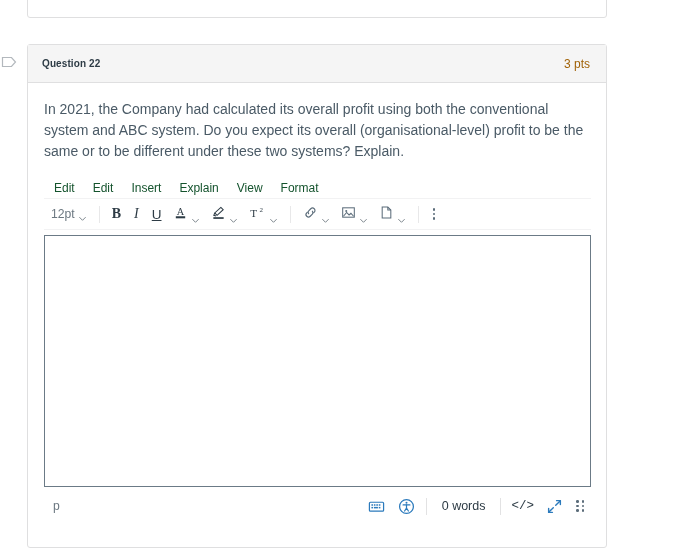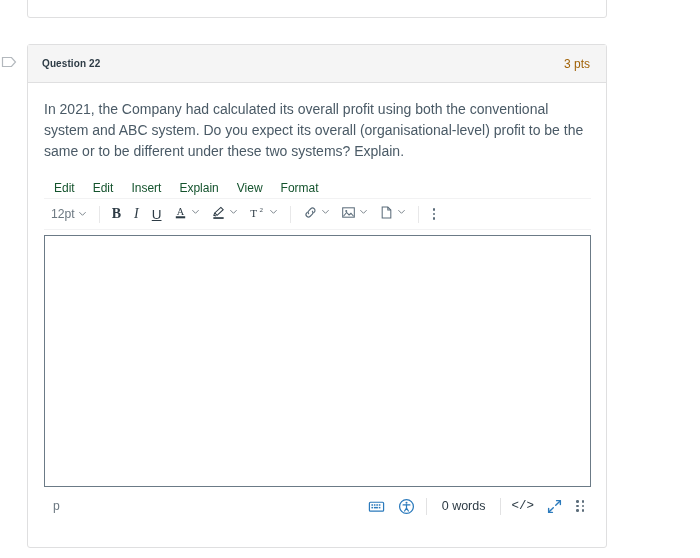--- a/index.html
+++ b/index.html
@@ -102,21 +102,21 @@
     display: flex;
     align-items: center;
     height: 31px;
     width: 547px;
     border-bottom: 1px solid #f2f2f3;
     padding: 0 2px;
     gap: 1px;
   }
   .tb-btn {
     display: flex;
-    align-items: flex-start;
+    align-items: flex-end;
     gap: 3px;
     padding: 3px 5px;
     border-radius: 3px;
     cursor: pointer;
     color: #2d3b45;
     font-size: 12.2px;
     white-space: nowrap;
   }
   .tb-btn .lbl { color: #6b7780; font-size: 12.2px; }
   .tb-sep {

